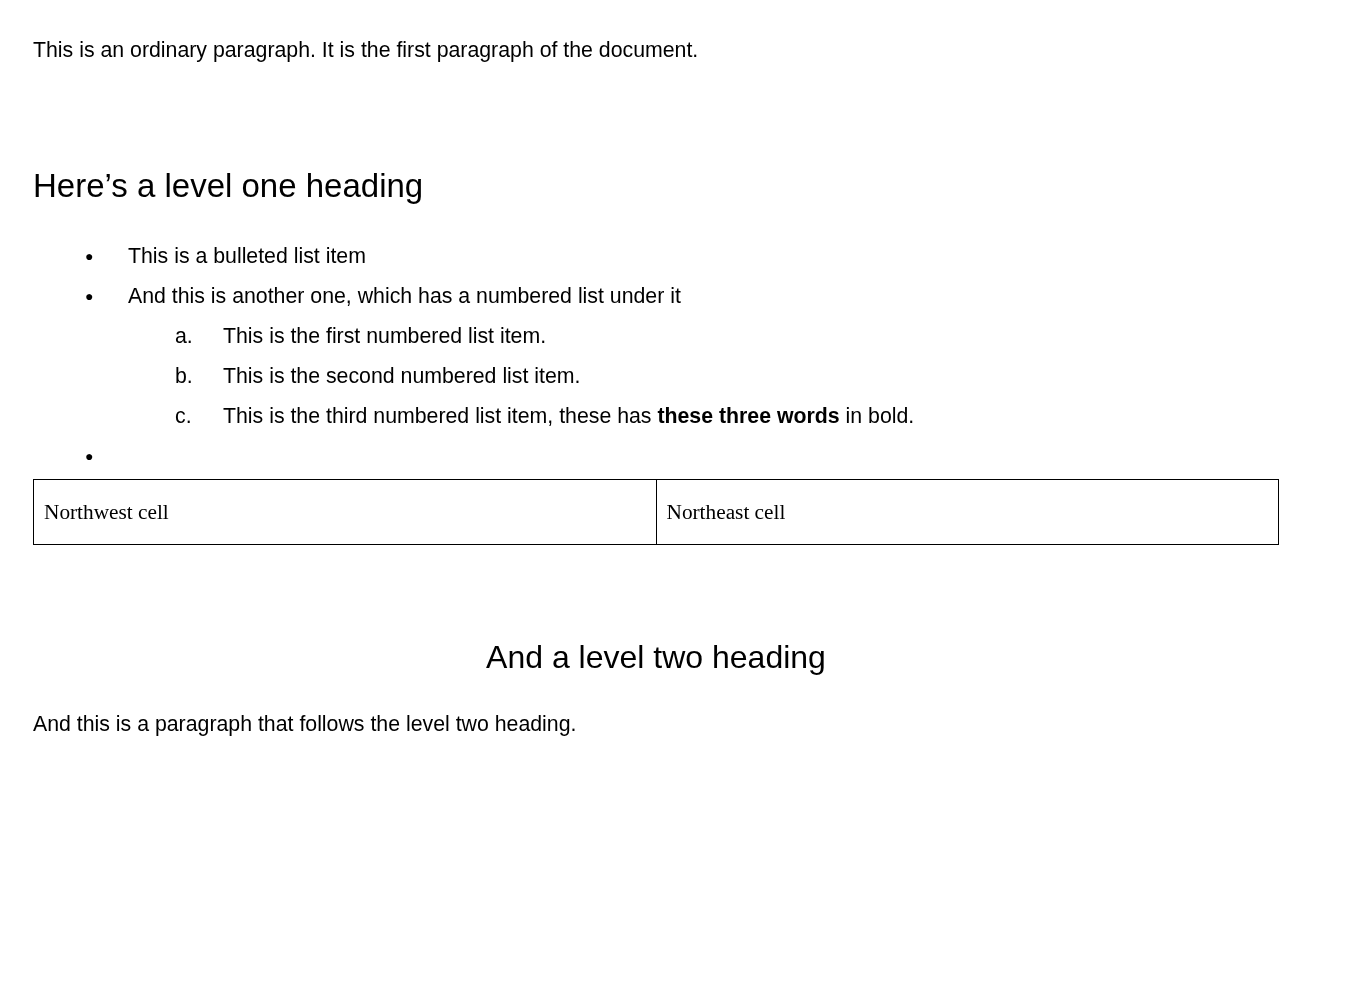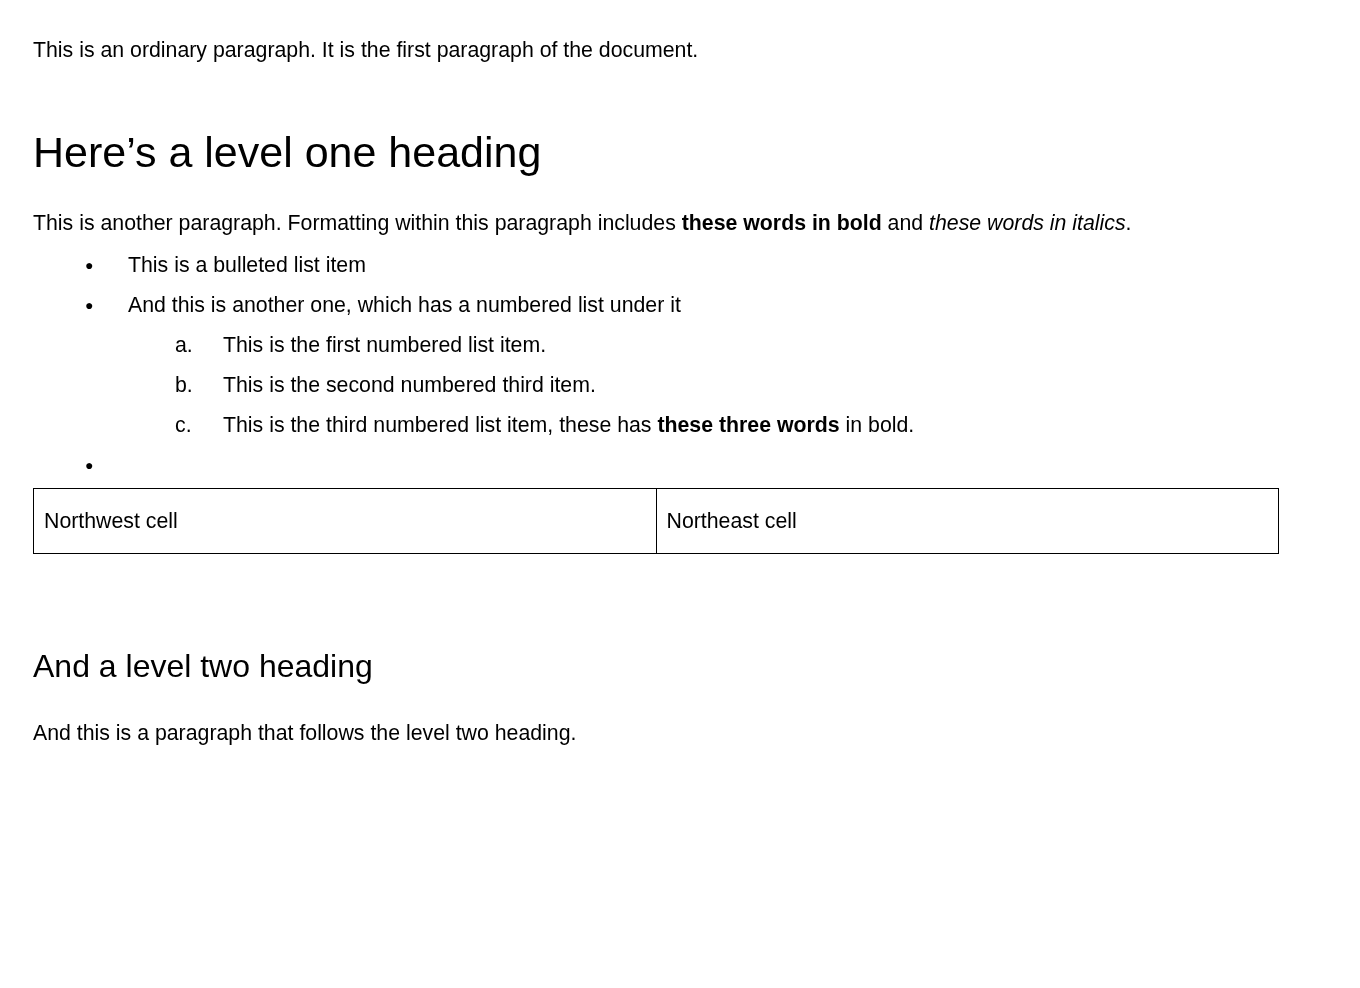--- a/index.html
+++ b/index.html
@@ -19,30 +19,31 @@
   .doc {
     position: relative;
     margin-left: 33px;
     width: 1246px;
     font-size: 21.3px;
     line-height: 40px;
   }
   .doc p { margin: 0; }
   .p-first { padding-top: 30px; }
   h1.h1 {
-    font-size: 43px;
+    font-size: 33px;
     line-height: 51px;
     font-weight: 400;
-    margin: 57px 0 25px 0;
+    margin: 90px 0 25px 0;
   }
   h2.h2 {
     font-size: 32px;
     line-height: 38px;
     font-weight: 400;
     margin: 93px 0 28px 0;
+    text-align: center;
   }
   .p-body { margin: 0; }
   .list {
     list-style: none;
     margin: 2px 0 0 0;
     padding: 0;
   }
   .li {
     position: relative;
     line-height: 40px;
@@ -67,52 +68,52 @@
     width: 1246px;
     margin-top: 43px;
     table-layout: fixed;
   }
   table.grid td {
     border: 1.5px solid #000000;
     padding: 12px 10px;
     font-size: 21.3px;
     line-height: 40px;
     vertical-align: middle;
+    font-family: Liberation Serif, serif;
   }
   .seg-b { font-weight: 700; }
   .seg-i { font-style: italic; }
 </style>
 </head>
 <body>
 
 <div class="page">
   <div class="doc">
 
     <p class="p-first">This is an ordinary paragraph. It is the first paragraph of the document.</p>
 
     <h1 class="h1">Here’s a level one heading</h1>
 
-    <p class="p-body"><span>This is another paragraph. Formatting within this paragraph includes </span><span class="seg-b">these words in bold</span><span> and </span><span class="seg-i">these words in italics</span><span>.</span></p>
 
     <ul class="list">
       <li class="li lvl1">
         <span class="marker">●</span>
         <span><span>This is a bulleted list item</span></span>
       </li>
       <li class="li lvl1">
         <span class="marker">●</span>
         <span><span>And this is another one, which has a numbered list under it</span></span>
       </li>
       <li class="li lvl2">
         <span class="marker">a.</span>
         <span><span>This is the first numbered list item.</span></span>
       </li>
       <li class="li lvl2">
         <span class="marker">b.</span>
-        <span><span>This is the second numbered third item.</span></span>
+        <span><span>This is the second numbered list item.</span></span>
       </li>
       <li class="li lvl2">
         <span class="marker">c.</span>
         <span><span>This is the third numbered list item, these has </span><span class="seg-b">these three words</span><span> in bold.</span></span>
       </li>
       <li class="li lvl1">
         <span class="marker">●</span>
       </li>
     </ul>
 

